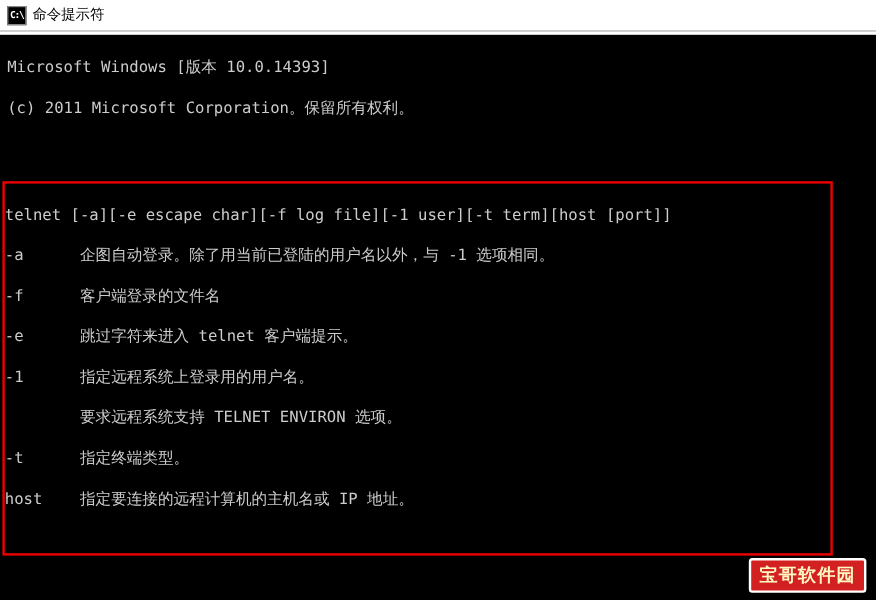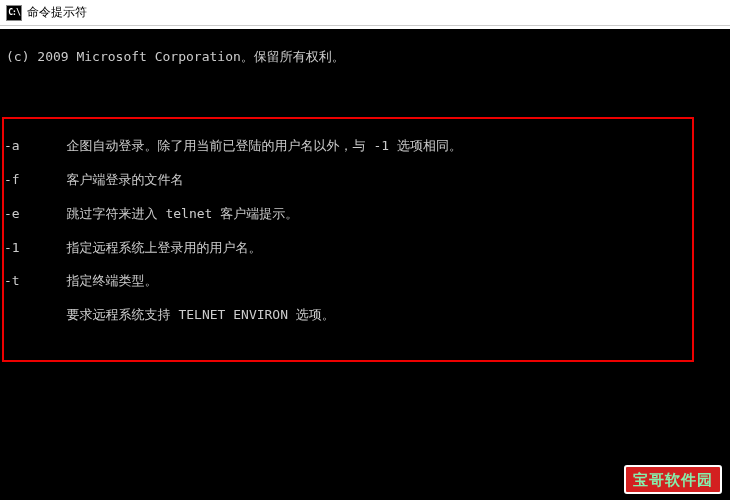--- a/index.html
+++ b/index.html
@@ -70,48 +70,51 @@
       border-radius: 3px;
       filter: blur(2px);
       vertical-align: middle;
       margin: 0 1px;
     }
     .watermark {
       position: absolute;
       bottom: 6px;
       right: 8px;
       background: #d32020;
-      color: #86efac;
+      color: #fef9c3;
       font-weight: bold;
       font-size: 15px;
       padding: 3px 7px;
       border: 2px solid #fff;
       border-radius: 3px;
       font-family: "SimHei","Microsoft YaHei",sans-serif;
       letter-spacing: 1px;
     }
   </style>
 </head>
 <body>
 
 <div class="titlebar">
   <div class="titlebar-icon">
     <span class="titlebar-icon-inner">C:\</span>
   </div>
   <span class="titlebar-text">命令提示符</span>
 </div>
 
 <div class="terminal">
-<div class="line">(c) 2009 Microsoft Corporation。保留所有权利。</div>
+<div class="line">Microsoft Windows [版本 10.0.14393]</div>
+<div class="line">(c) 2011 Microsoft Corporation。保留所有权利。</div>
 <div class="line"> </div>
 <div class="highlight-box">
+<div class="line">telnet [-a][-e escape char][-f log file][-1 user][-t term][host [port]]</div>
 <div class="line">-a      企图自动登录。除了用当前已登陆的用户名以外，与 -1 选项相同。</div>
 <div class="line">-f      客户端登录的文件名</div>
 <div class="line">-e      跳过字符来进入 telnet 客户端提示。</div>
 <div class="line">-1      指定远程系统上登录用的用户名。</div>
+<div class="line">        要求远程系统支持 TELNET ENVIRON 选项。</div>
 <div class="line">-t      指定终端类型。</div>
-<div class="line">        要求远程系统支持 TELNET ENVIRON 选项。</div>
+<div class="line">host    指定要连接的远程计算机的主机名或 IP 地址。</div>
 
 </div>
 
 
   <div class="watermark">宝哥软件园</div>
 </div>
 
 </body></html>

